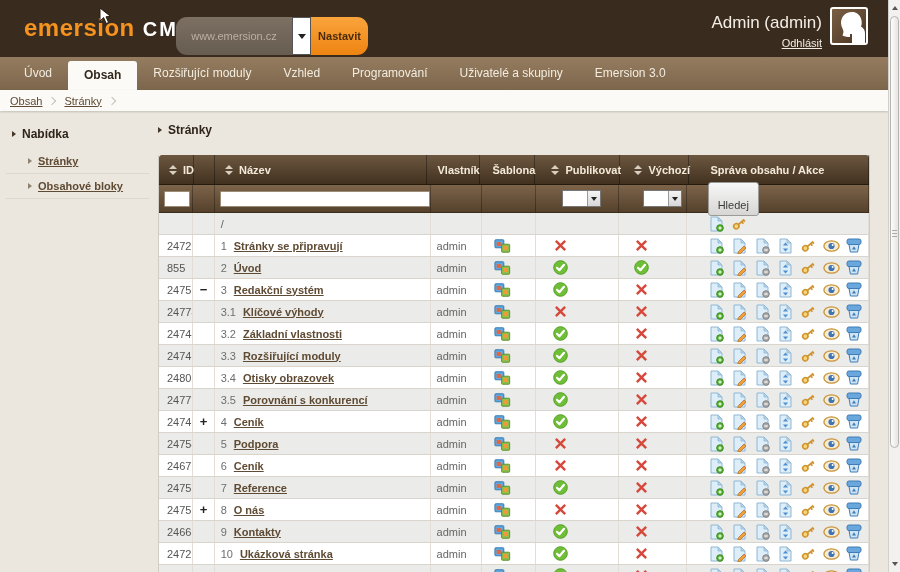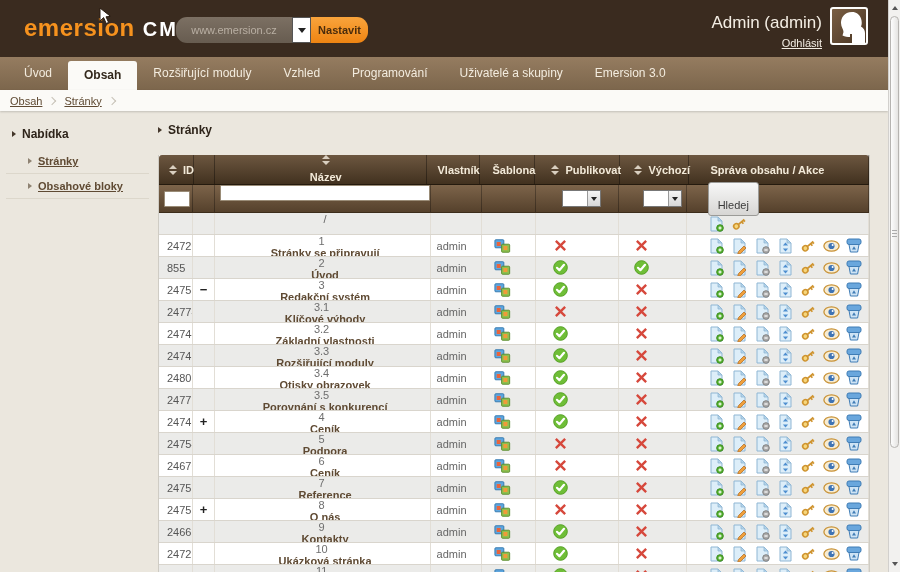--- a/index.html
+++ b/index.html
@@ -6,21 +6,21 @@
   html,body { width:900px; height:572px; overflow:hidden; font-family:"Liberation Sans", sans-serif; }
   #stage { position:relative; width:900px; height:572px; background:#ebe7de; overflow:hidden; }
 
   
   .topbar { position:absolute; left:0; top:0; width:888px; height:57px; background:#3a2b1f; }
   .logo { position:absolute; left:24px; top:14px; cursor:pointer; }
   .logo .brand { font-size:24px; font-weight:bold; letter-spacing:.5px; color:#f6921e; }
   .logo .suffix { font-size:20px; font-weight:bold; letter-spacing:2px; color:#ffffff; margin-left:8px; }
   .cursor-arrow { position:absolute; left:74px; top:-7px; }
 
-  .domain-ctl { position:absolute; left:176px; top:17px; height:26px; display:flex; align-items:stretch; }
+  .domain-ctl { position:absolute; left:176px; top:17px; height:38px; display:flex; align-items:stretch; }
   .domain-select { width:116px; background:linear-gradient(#7c7063,#675c50); border-radius:11px 0 0 11px;
                    color:#b9afa3; font-size:11px; display:flex; align-items:center; justify-content:center; cursor:pointer; }
   .domain-arrow-box { width:19px; background:#fff; border:1px solid #555; display:flex; align-items:center; justify-content:center; cursor:pointer; }
   .domain-arrow-box .tri { width:0; height:0; border-left:4px solid transparent; border-right:4px solid transparent; border-top:5px solid #222; }
   .btn-set { width:57px; background:linear-gradient(#f9a43c,#ee8412); border:none; border-radius:0 11px 11px 0;
              color:#4a2c0c; font-size:11px; font-weight:bold; cursor:pointer; font-family:inherit; }
 
   .userbox { position:absolute; right:66px; top:13px; text-align:right; }
   .user-name { color:#f3ede3; font-size:17px; display:block; }
   .logout-link { color:#f3ede3; font-size:11px; text-decoration:underline; display:inline-block; margin-top:4px; cursor:pointer; }
@@ -65,21 +65,21 @@
   .flt-select .ab .tri { width:0; height:0; border-left:3px solid transparent; border-right:3px solid transparent; border-top:4px solid #222; }
   .btn-search { height:18px; padding:16px 9px; background:linear-gradient(#f7f7f7,#d7d6d4); border:1px solid #9b9b98; border-radius:3px;
                 font-size:11px; color:#3b3b3b; cursor:pointer; font-family:inherit; }
 
   .trow { display:flex; height:22px; border-bottom:1px solid #d9d5cd; background:#fff; }
   .trow.gray { background:#ebebe9; }
   .trow .cell { display:flex; align-items:center; border-right:1px solid #e2ded6; padding-left:6px; overflow:hidden; }
 
   .c-id  { width:35px; }
   .c-exp { width:22px; justify-content:center; padding-left:0 !important; }
-  .c-name{ width:222px;flex-direction:column; }
+  .c-name{ width:222px; }
   .c-own { width:53px; }
   .c-tpl { width:55px; padding-left:12px !important; }
   .c-pub { width:85px; padding-left:16px !important; }
   .c-def { width:69px; padding-left:14px !important; }
   .c-act { width:171px; gap:6px; padding-left:5px !important;margin-left:16px; }
 
   .id-txt { font-size:11px; color:#555; padding-left:2px; }
   .exp-mark { font-size:13px; font-weight:bold; color:#222; cursor:pointer; line-height:1; }
   .row-num { font-size:11px; color:#6e6e6e; margin-right:7px; }
   .name-link { font-size:11px; font-weight:bold; color:#5f4a33; text-decoration:underline; cursor:pointer; white-space:nowrap; }

